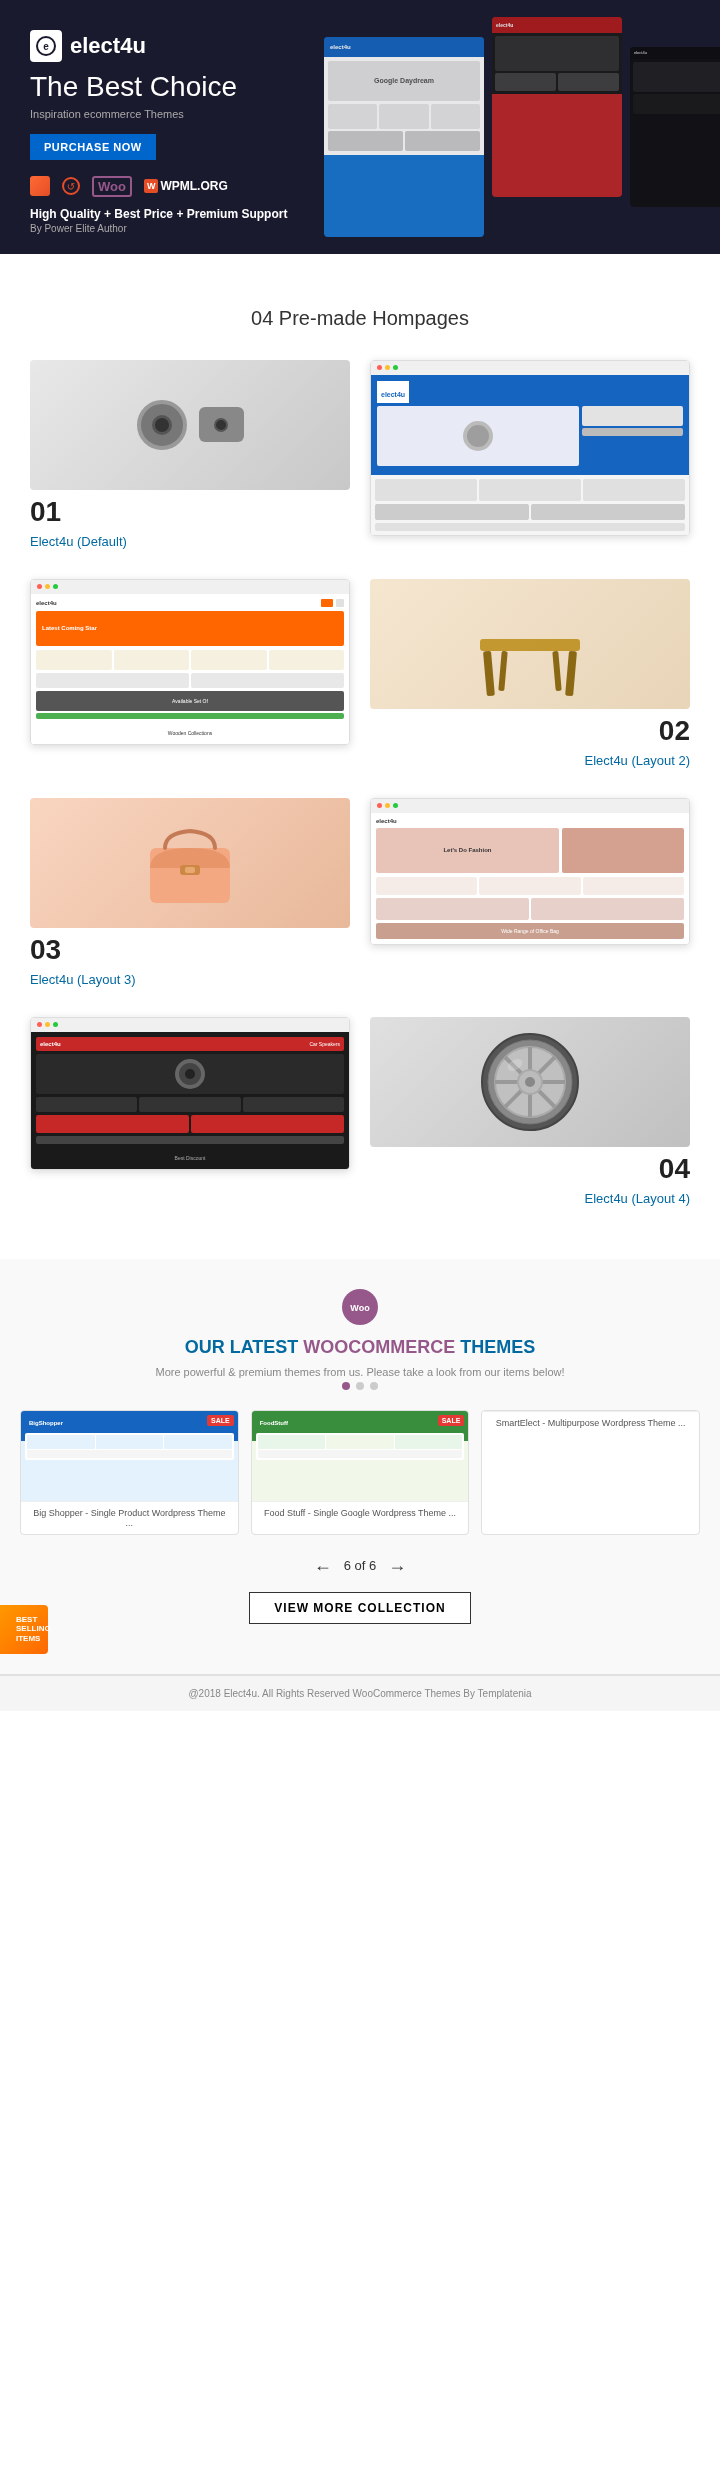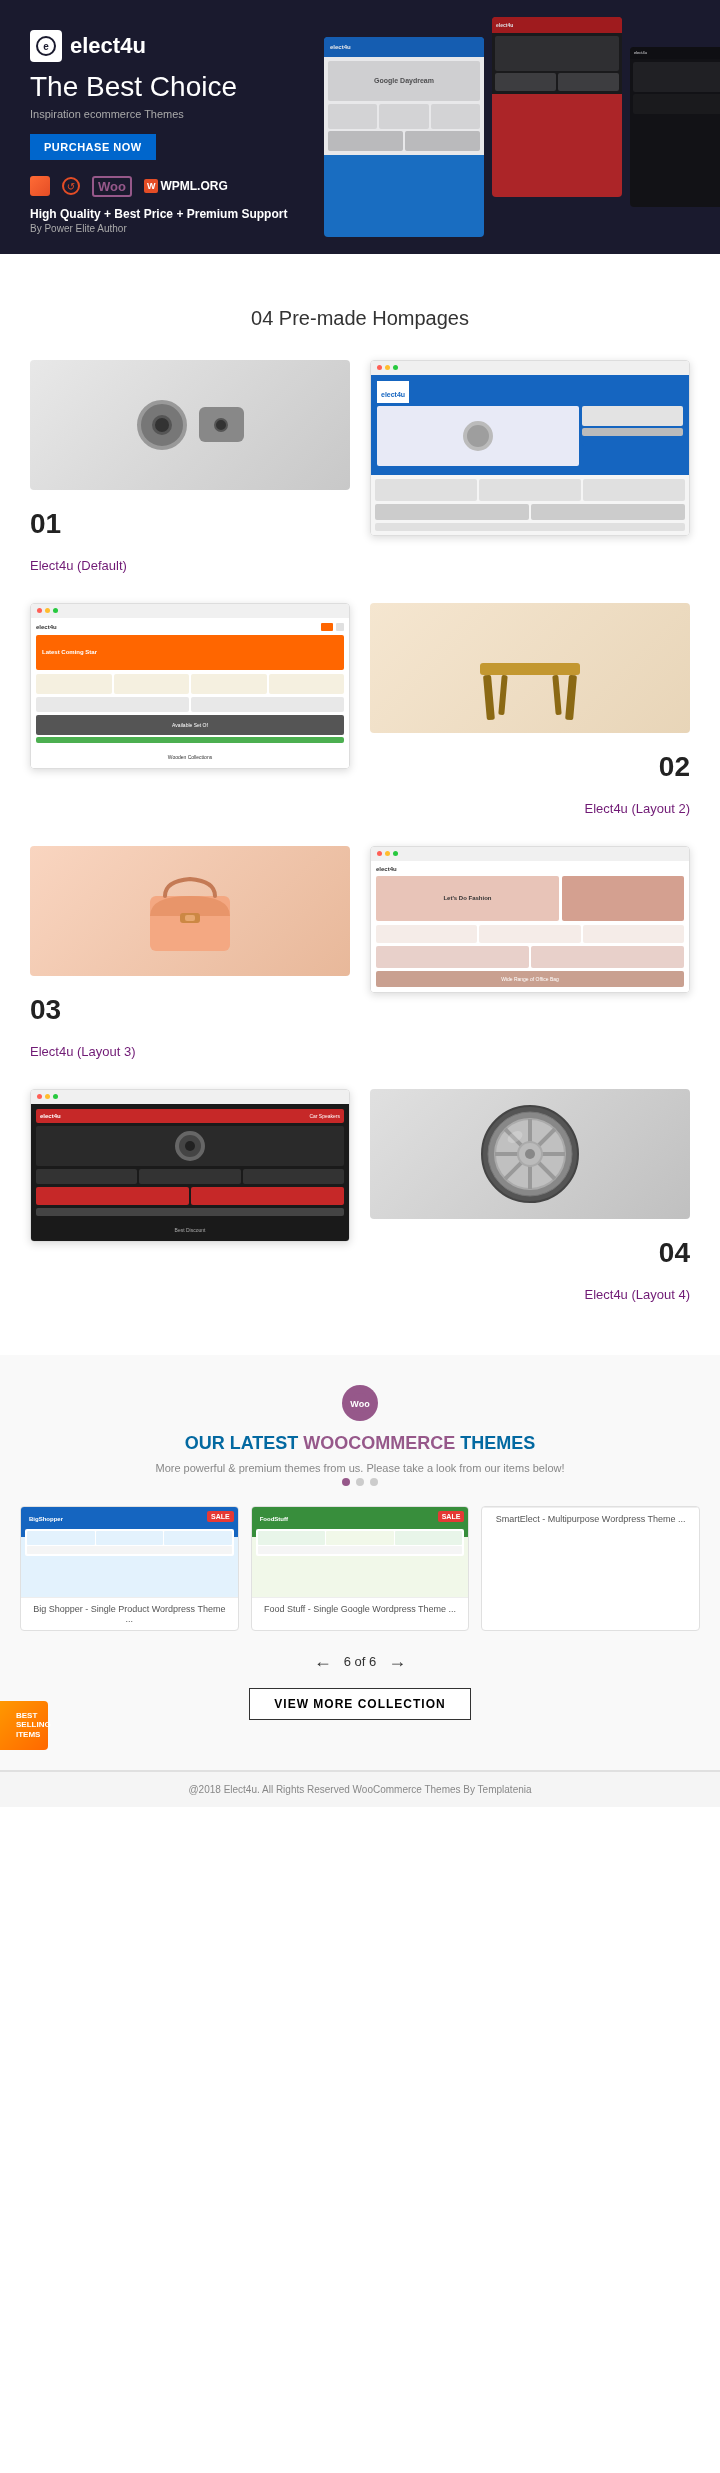--- a/index.html
+++ b/index.html
@@ -71,25 +71,25 @@
       text-align: center;
       font-size: 20px;
       font-weight: normal;
       color: #333;
       margin-bottom: 30px;
     }
 
     
     .homepages-section { background: #fff; padding: 53px 30px; }
     .homepages-grid { display: grid; grid-template-columns: 1fr 1fr; gap: 30px 20px; }
-    .homepage-item { display: flex; flex-direction: column; gap: 20px; }
+    .homepage-item { display: flex; flex-direction: column; gap: 8px; }
     .homepage-item.text-left { align-items: flex-start; }
     .homepage-item.text-right { align-items: flex-end; }
     .homepage-num { font-size: 28px; font-weight: bold; color: #222; line-height: 1; }
-    .homepage-label { font-size: 13px; color: #701a75; }
+    .homepage-label { font-size: 13px; color: #0369a1; }
 
     
     .mock-browser {
       width: 100%;
       border-radius: 4px;
       overflow: hidden;
       box-shadow: 0 2px 8px rgba(0,0,0,0.15);
       border: 1px solid #ddd;
     }
     .mock-browser-bar {

